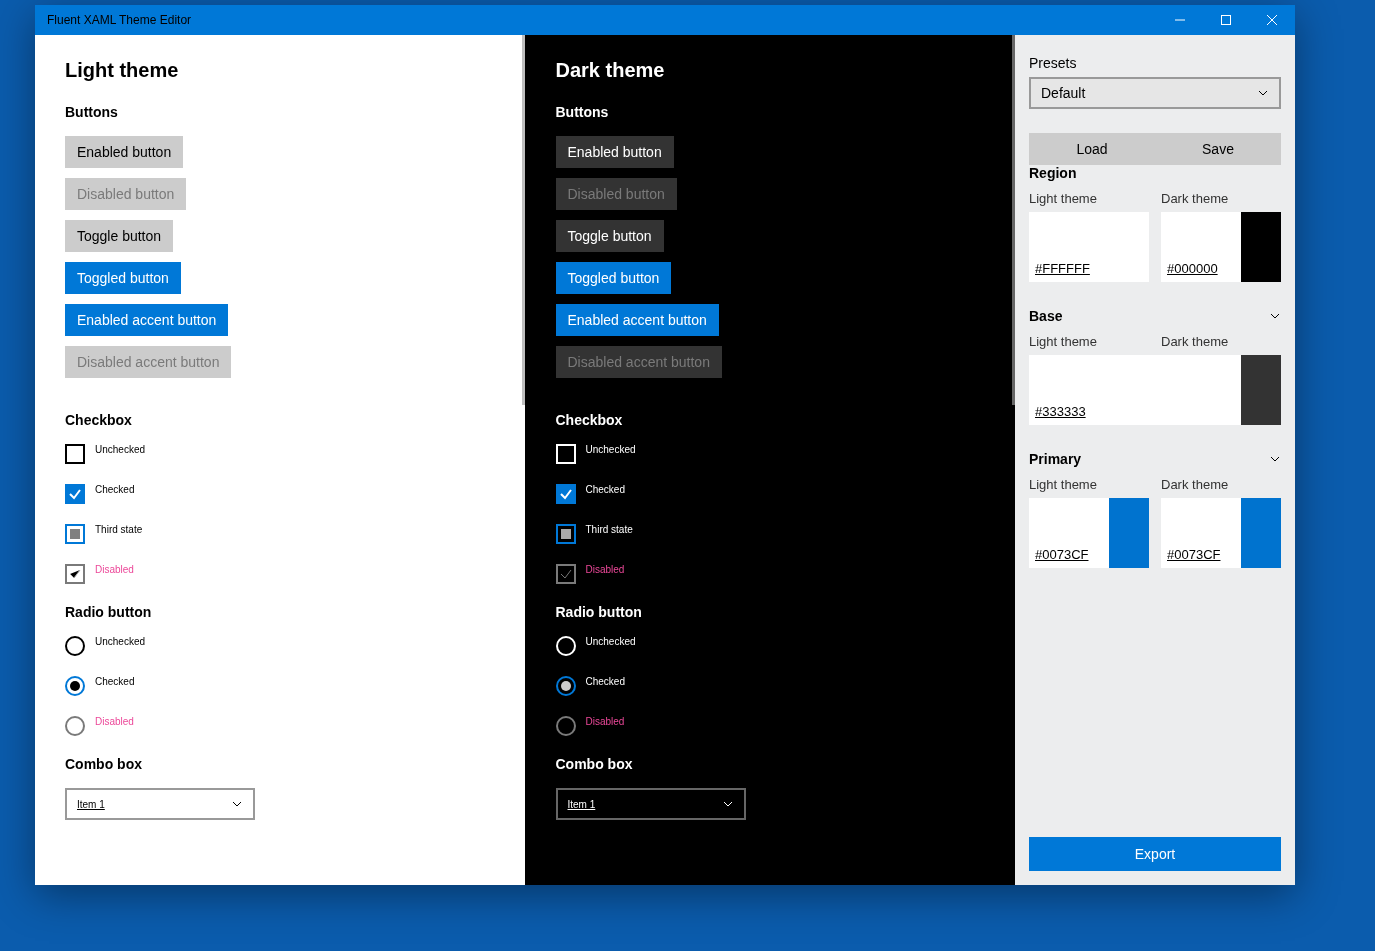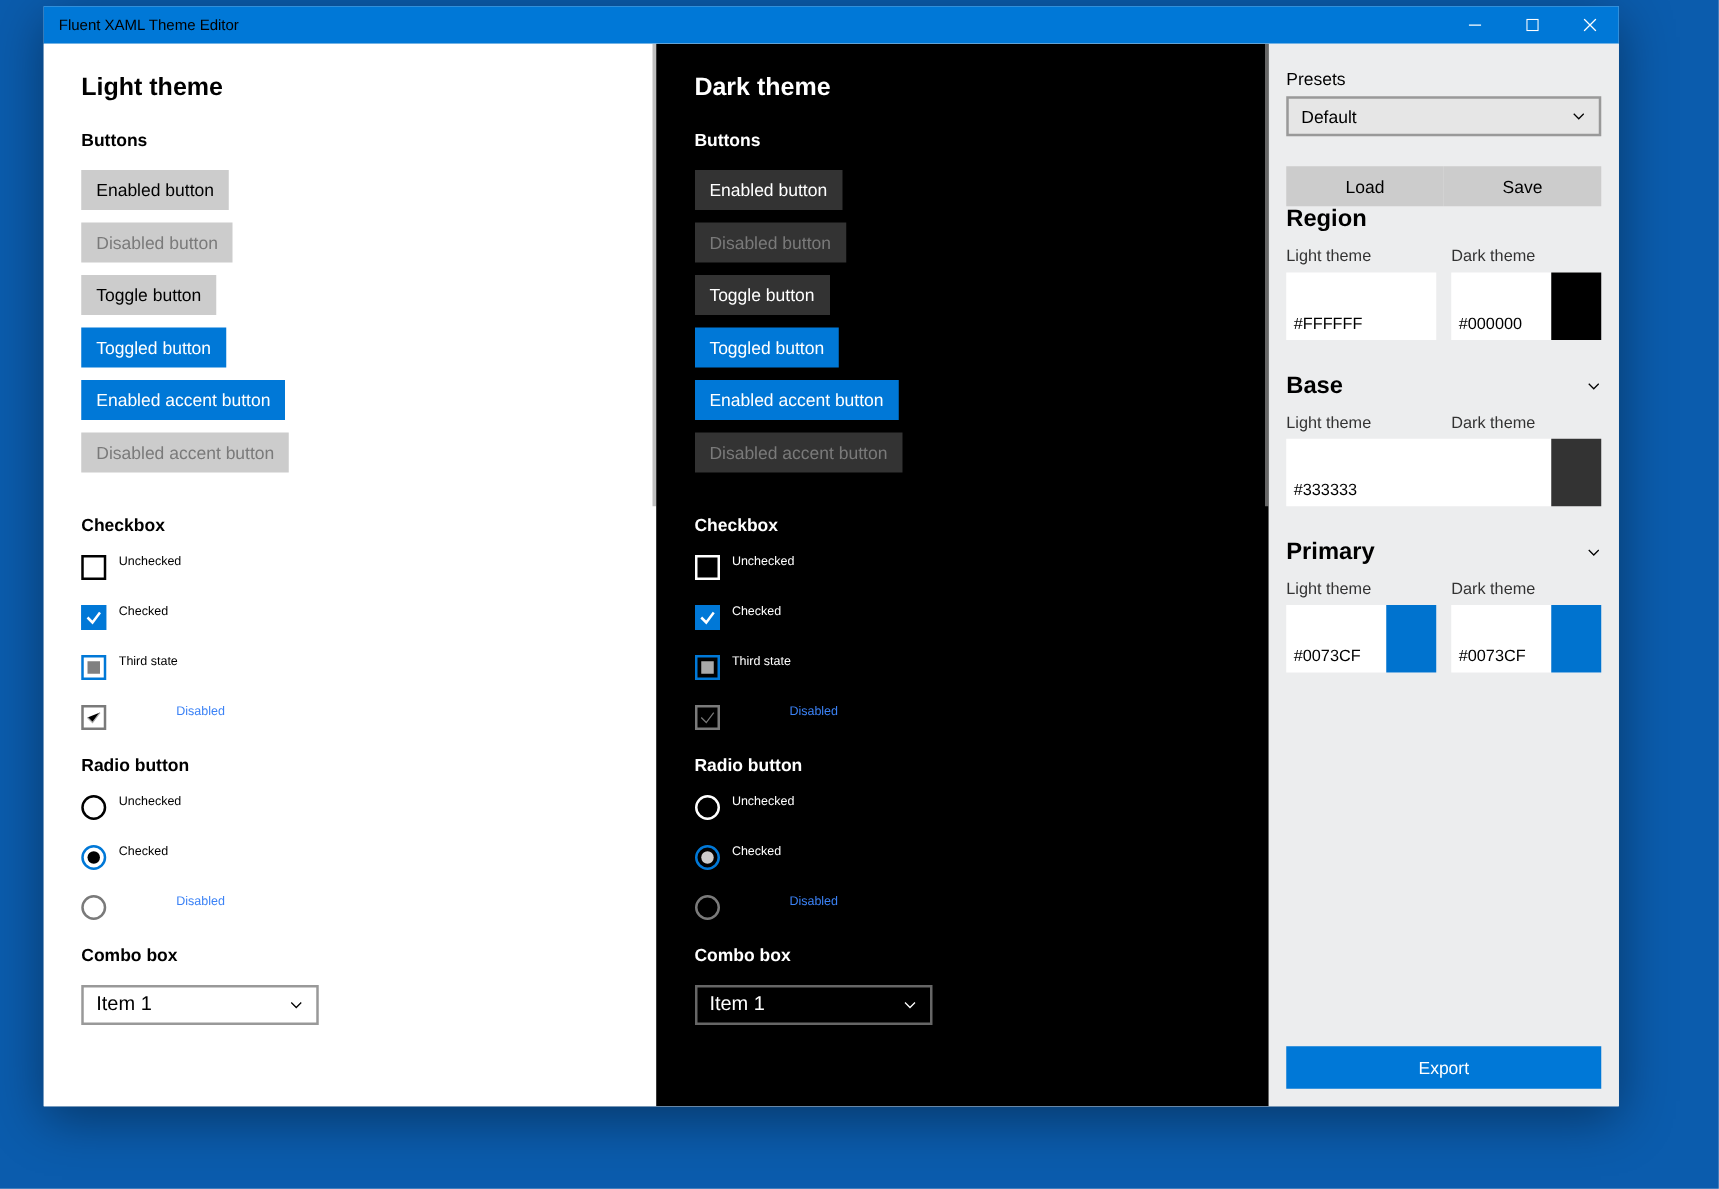--- a/index.html
+++ b/index.html
@@ -25,47 +25,47 @@
 .dark .btn.accent { background: #0078d7; color: #fff; }
 .dark .btn.accent-disabled { background: #333333; color: #7a7a7a; }
 .btn-row { display: block; }
 .check-row, .radio-row { display: flex; margin-bottom: 20px; font-size: 10px; }
 .check-box { width: 20px; height: 20px; border: 2px solid currentColor; margin-right: 10px; display: flex; align-items: center; justify-content: center; }
 .check-box.checked { background: #0078d7; border-color: #0078d7; }
 .check-box.checked svg { stroke: #fff; stroke-width: 2; fill: none; }
 .check-box.third { border-color: #0078d7; }
 .check-box.third .inner { width: 10px; height: 10px; background: #808080; }
 .dark .check-box.third .inner { background: #aaa; }
-.check-row.disabled, .radio-row.disabled { color: #3b82f6; gap: 46px; }
+.check-row.disabled, .radio-row.disabled { color: #ec4899; }
 .check-row.disabled .check-box { border-color: #7a7a7a; }
 .check-row.disabled .check-box svg { stroke: #aaa; }
 .dark .check-row.disabled .check-box svg { stroke: #777; }
 .radio-circle { width: 20px; height: 20px; border: 2px solid currentColor; border-radius: 50%; margin-right: 10px; display: flex; align-items: center; justify-content: center; }
 .radio-circle.checked { border-color: #0078d7; }
 .radio-circle.checked .dot { width: 10px; height: 10px; border-radius: 50%; background: #000; }
 .dark .radio-circle.checked .dot { background: #ccc; }
 .radio-row.disabled .radio-circle { border-color: #7a7a7a; }
 .radio-row.disabled .radio-circle .dot { background: #7a7a7a; }
-.combo { width: 190px; height: 32px; border: 2px solid #999; display: flex; align-items: center; padding: 0 10px; font-size: 16px; justify-content: space-between; cursor: pointer; }
+.combo { width: 190px; height: 32px; border: 2px solid #999; display: flex; align-items: center; padding: 0 10px; font-size: 10px; justify-content: space-between; cursor: pointer; text-decoration: underline; }
 .dark .combo { border-color: #666; }
 .combo svg { stroke: currentColor; fill: none; }
 .scrollbar { position: absolute; right: 0; top: 0; width: 3px; height: 370px; background: #bfbfbf; }
 .dark .scrollbar { background: #666; }
 .side { width: 280px; background: #ecedee; padding: 20px 14px 0 14px; display: flex; flex-direction: column; position: relative; }
 .side h1 { font-size: 20px; font-weight: 600; margin-bottom: 22px; }
 .side-label { font-size: 14px; margin-bottom: 6px; }
 .side-combo { height: 32px; border: 2px solid #999; background: #e6e6e6; display: flex; align-items: center; justify-content: space-between; padding: 0 10px; font-size: 14px; margin-bottom: 24px; cursor: pointer; }
 .side-btns { display: flex; gap: 0; }
 .side-btn { flex: 1; background: #cccccc; border: none; padding: 8px 0; font-size: 14px; cursor: pointer; }
-.section-head { display: flex; justify-content: space-between; align-items: center; font-size: 19px; font-weight: 600; margin-bottom: 10px; cursor: pointer; }
+.section-head { display: flex; justify-content: space-between; align-items: center; font-size: 14px; font-weight: 600; margin-bottom: 10px; cursor: pointer; }
 .section-head svg { stroke: #000; fill: none; }
 .swatch-labels { display: flex; gap: 12px; font-size: 13px; margin-bottom: 6px; color: #333; }
 .swatch-labels span { flex: 1; }
 .swatch-row { display: flex; gap: 12px; margin-bottom: 26px; }
-.swatch { flex: 1; height: 54px; background: #fff; display: flex; align-items: flex-end; position: relative; cursor: pointer; }
+.swatch { flex: 1; height: 70px; background: #fff; display: flex; align-items: flex-end; position: relative; cursor: pointer; text-decoration: underline; }
 .swatch span { font-size: 13px; padding: 0 0 6px 6px; }
 .swatch .chip { position: absolute; right: 0; top: 0; bottom: 0; width: 40px; }
 .export-btn { position: absolute; left: 14px; right: 14px; bottom: 14px; background: #0078d7; color: #fff; border: none; padding: 9px 0; font-size: 14px; cursor: pointer; }
 .panel::-webkit-scrollbar { width: 0; }
 </style>
 </head>
 <body>
 
 <div class="window">
   <div class="titlebar">

